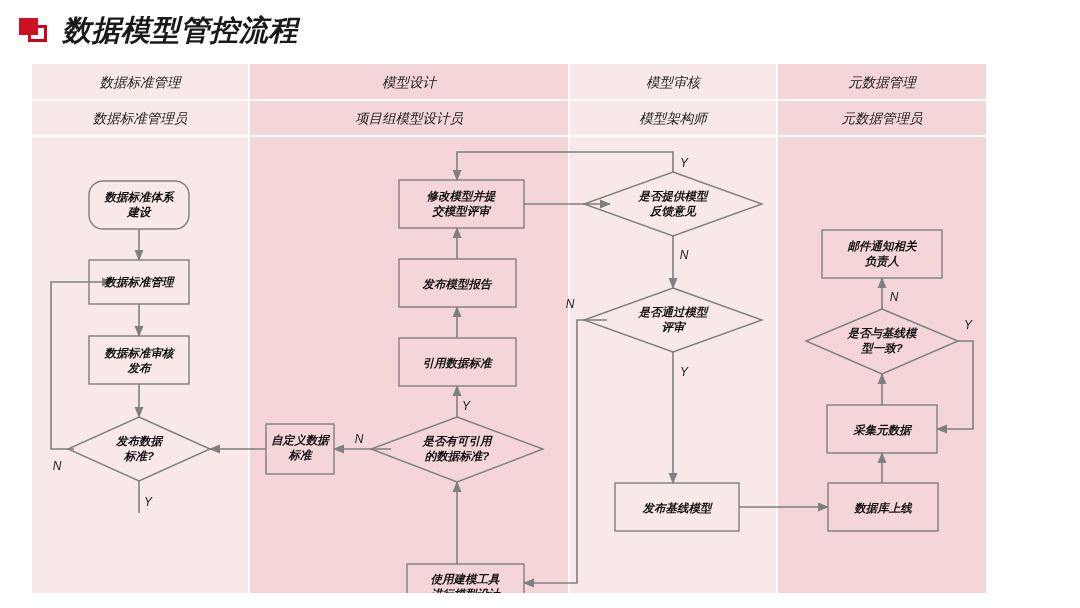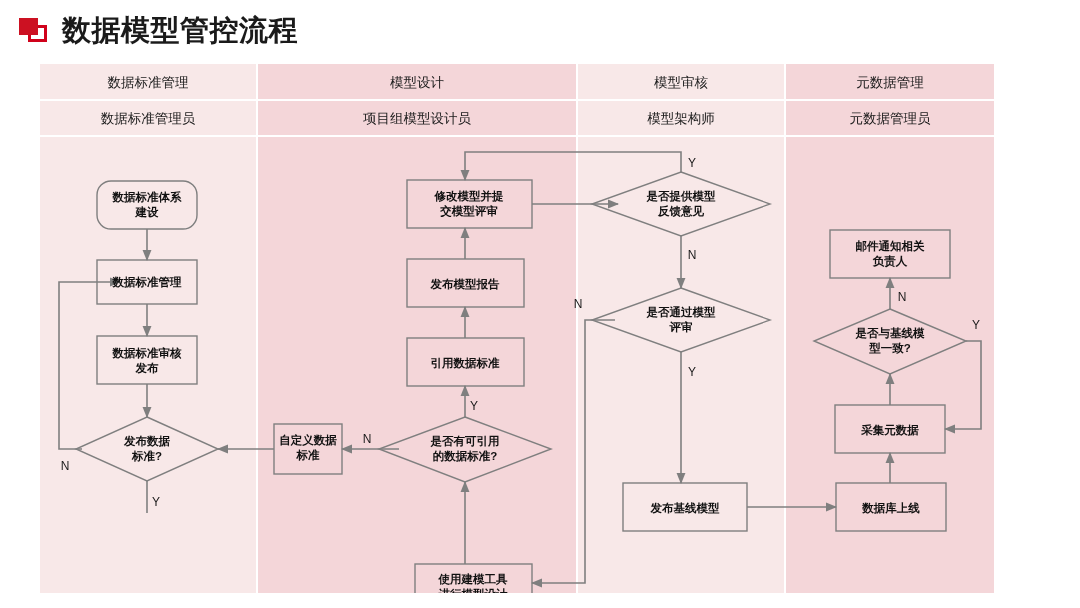--- a/index.html
+++ b/index.html
@@ -2,21 +2,21 @@
 <html><head>
 <meta charset="utf-8">
 <style>
   html,body{margin:0;padding:0;}
   body{
     width:1080px;height:608px;
     background:#ffffff;
     font-family:"Liberation Sans","DejaVu Sans",sans-serif;
     overflow:hidden;
   }
-  #page{position:relative;width:1080px;height:524px;}
+  #page{position:relative;width:1080px;height:524px;font-style:italic;}
 
   
   .title-bar{
     position:absolute;left:0;top:0;width:1080px;height:60px;
     display:flex;align-items:center;
   }
   .logo-icon{
     position:relative;width:34px;height:30px;margin-left:16px;margin-right:12px;flex:0 0 auto;
   }
   .logo-icon .sq-outline{
@@ -27,21 +27,21 @@
     position:absolute;left:3px;top:3px;width:19px;height:17px;
     background:#cc1122;
   }
   .title-text{
     font-size:29px;font-weight:bold;color:#1a1a1a;letter-spacing:.5px;
     line-height:1;
   }
 
   
   #diagram{
-    position:absolute;left:40px;top:64px;width:954px;height:529px;
+    position:absolute;left:32px;top:64px;width:954px;height:529px;
   }
   svg#flow{display:block;}
 
   .lane-label{
     font-size:13.5px;fill:#1a1a1a;text-anchor:middle;
     font-family:"Liberation Sans","DejaVu Sans",sans-serif;
   }
   .node-text{
     font-size:11.5px;fill:#111;text-anchor:middle;font-weight:bold;
     font-family:"Liberation Sans","DejaVu Sans",sans-serif;

